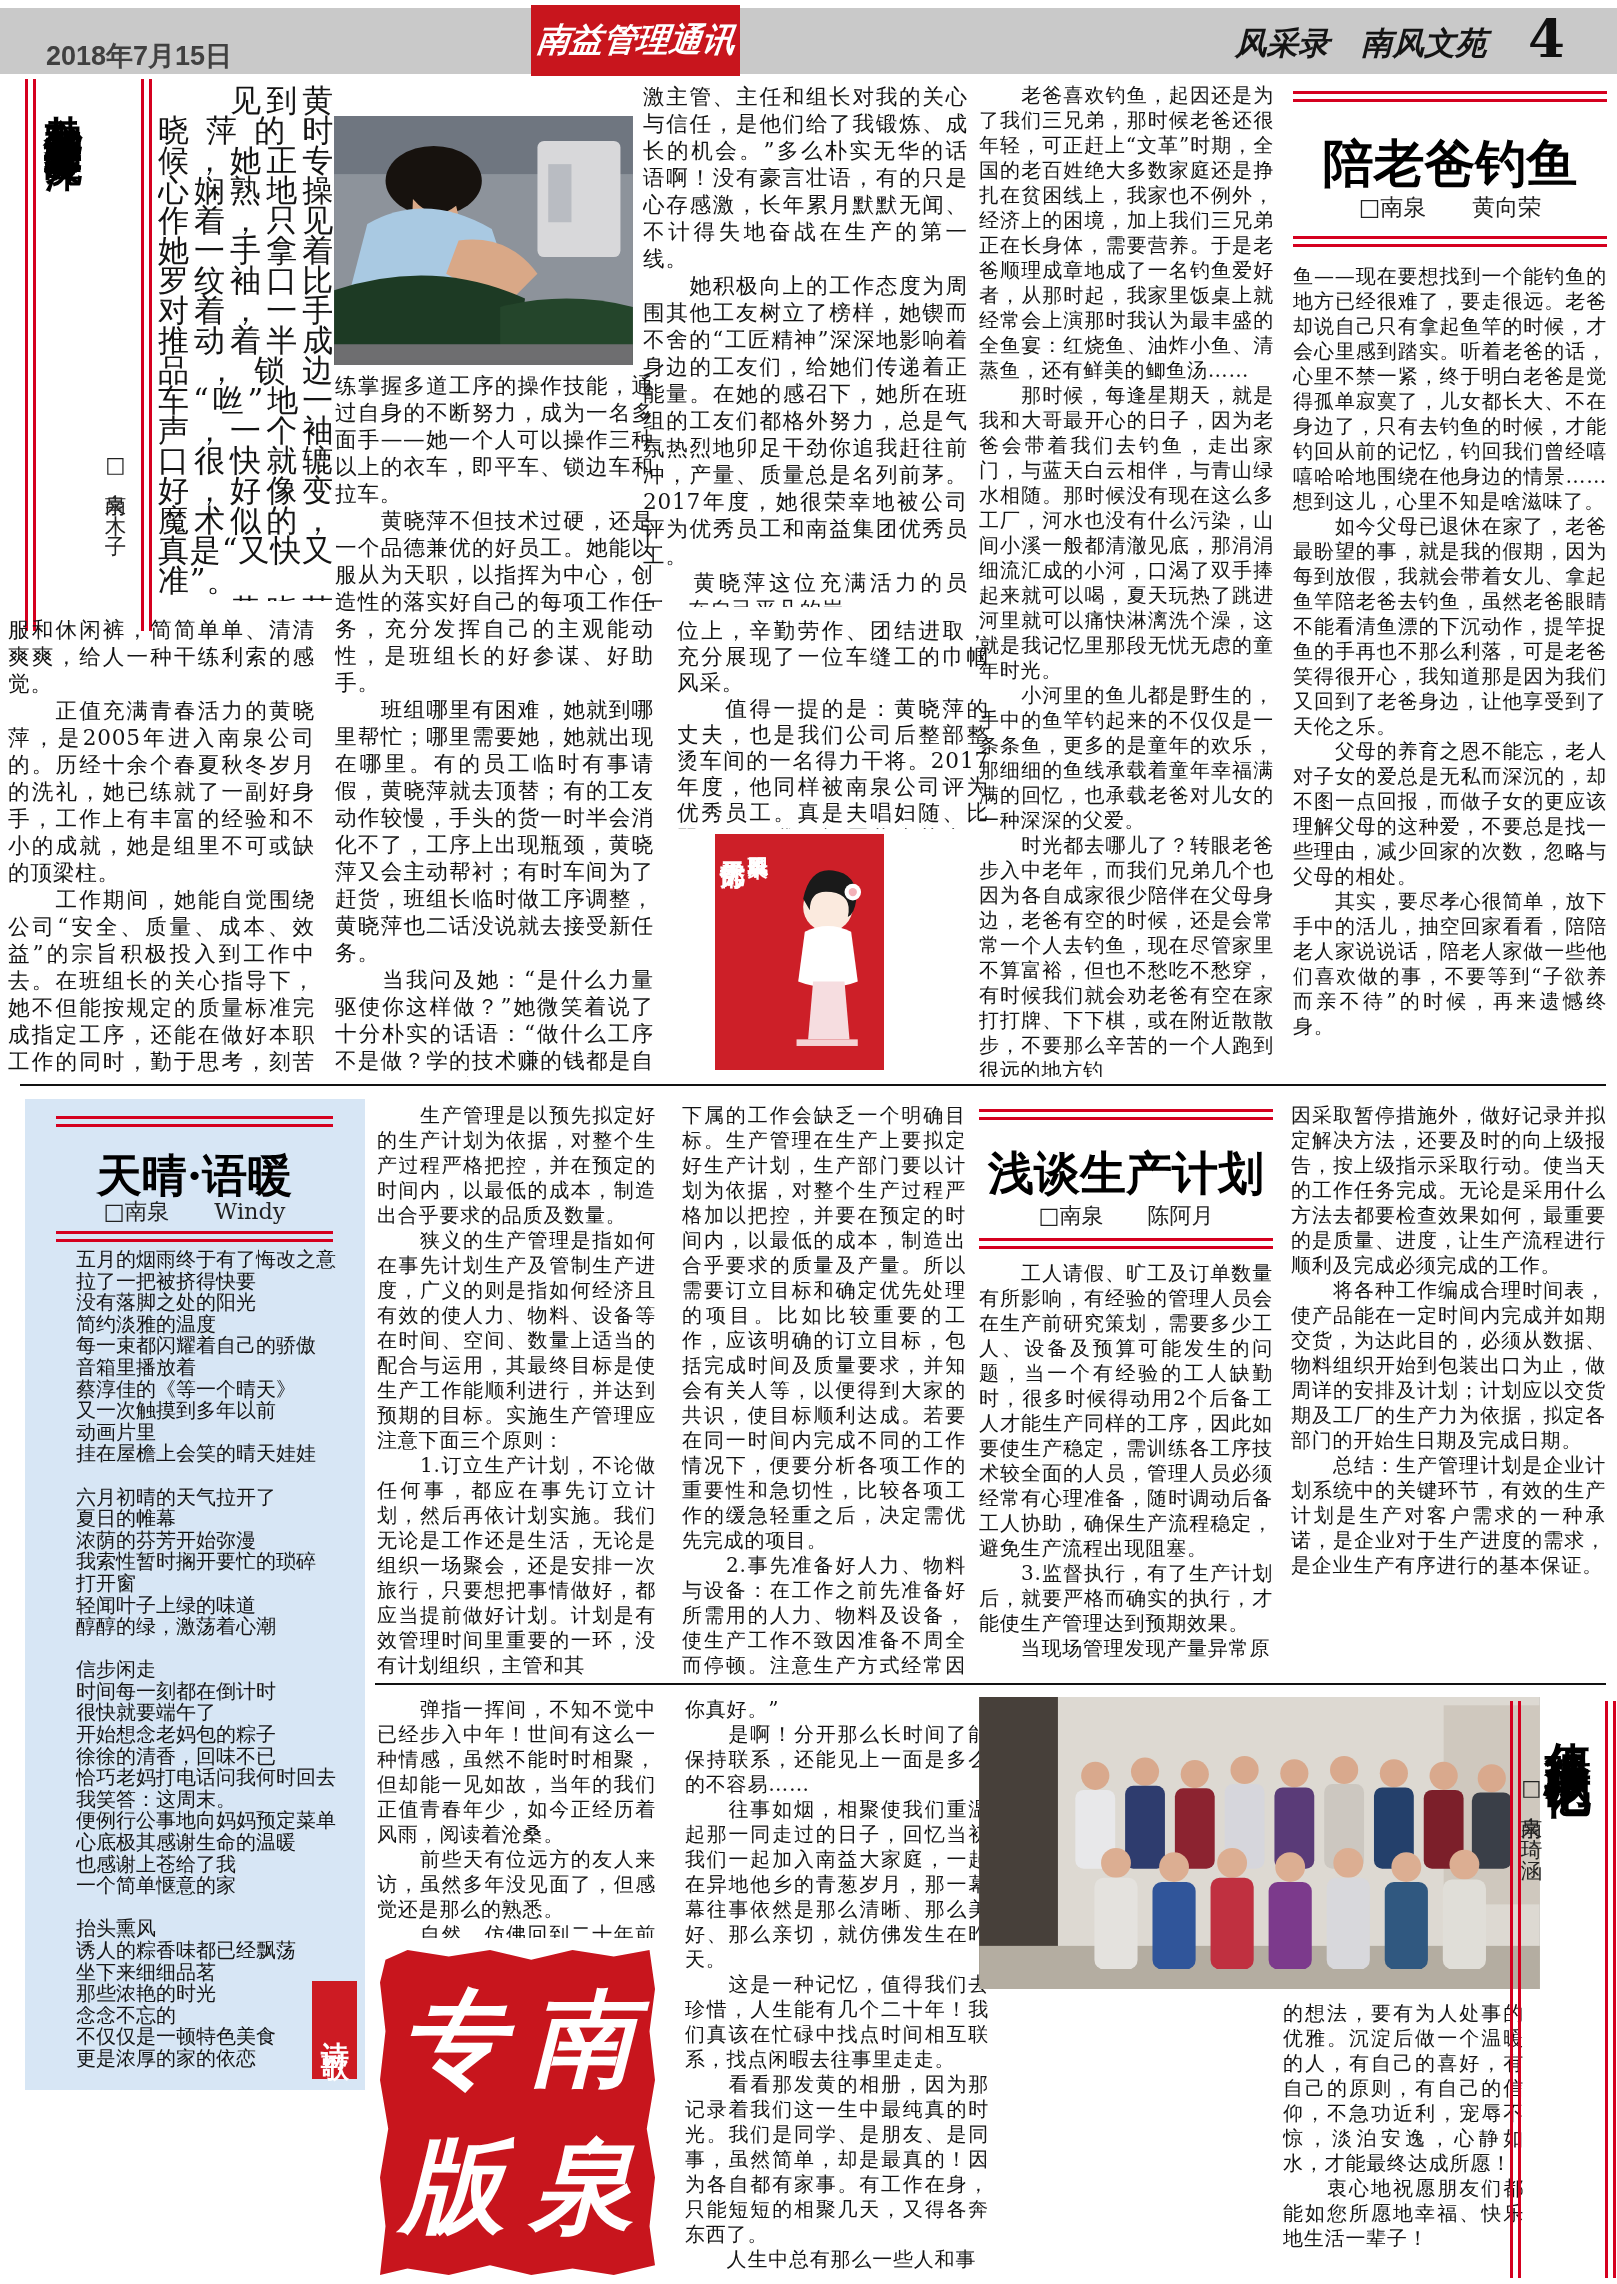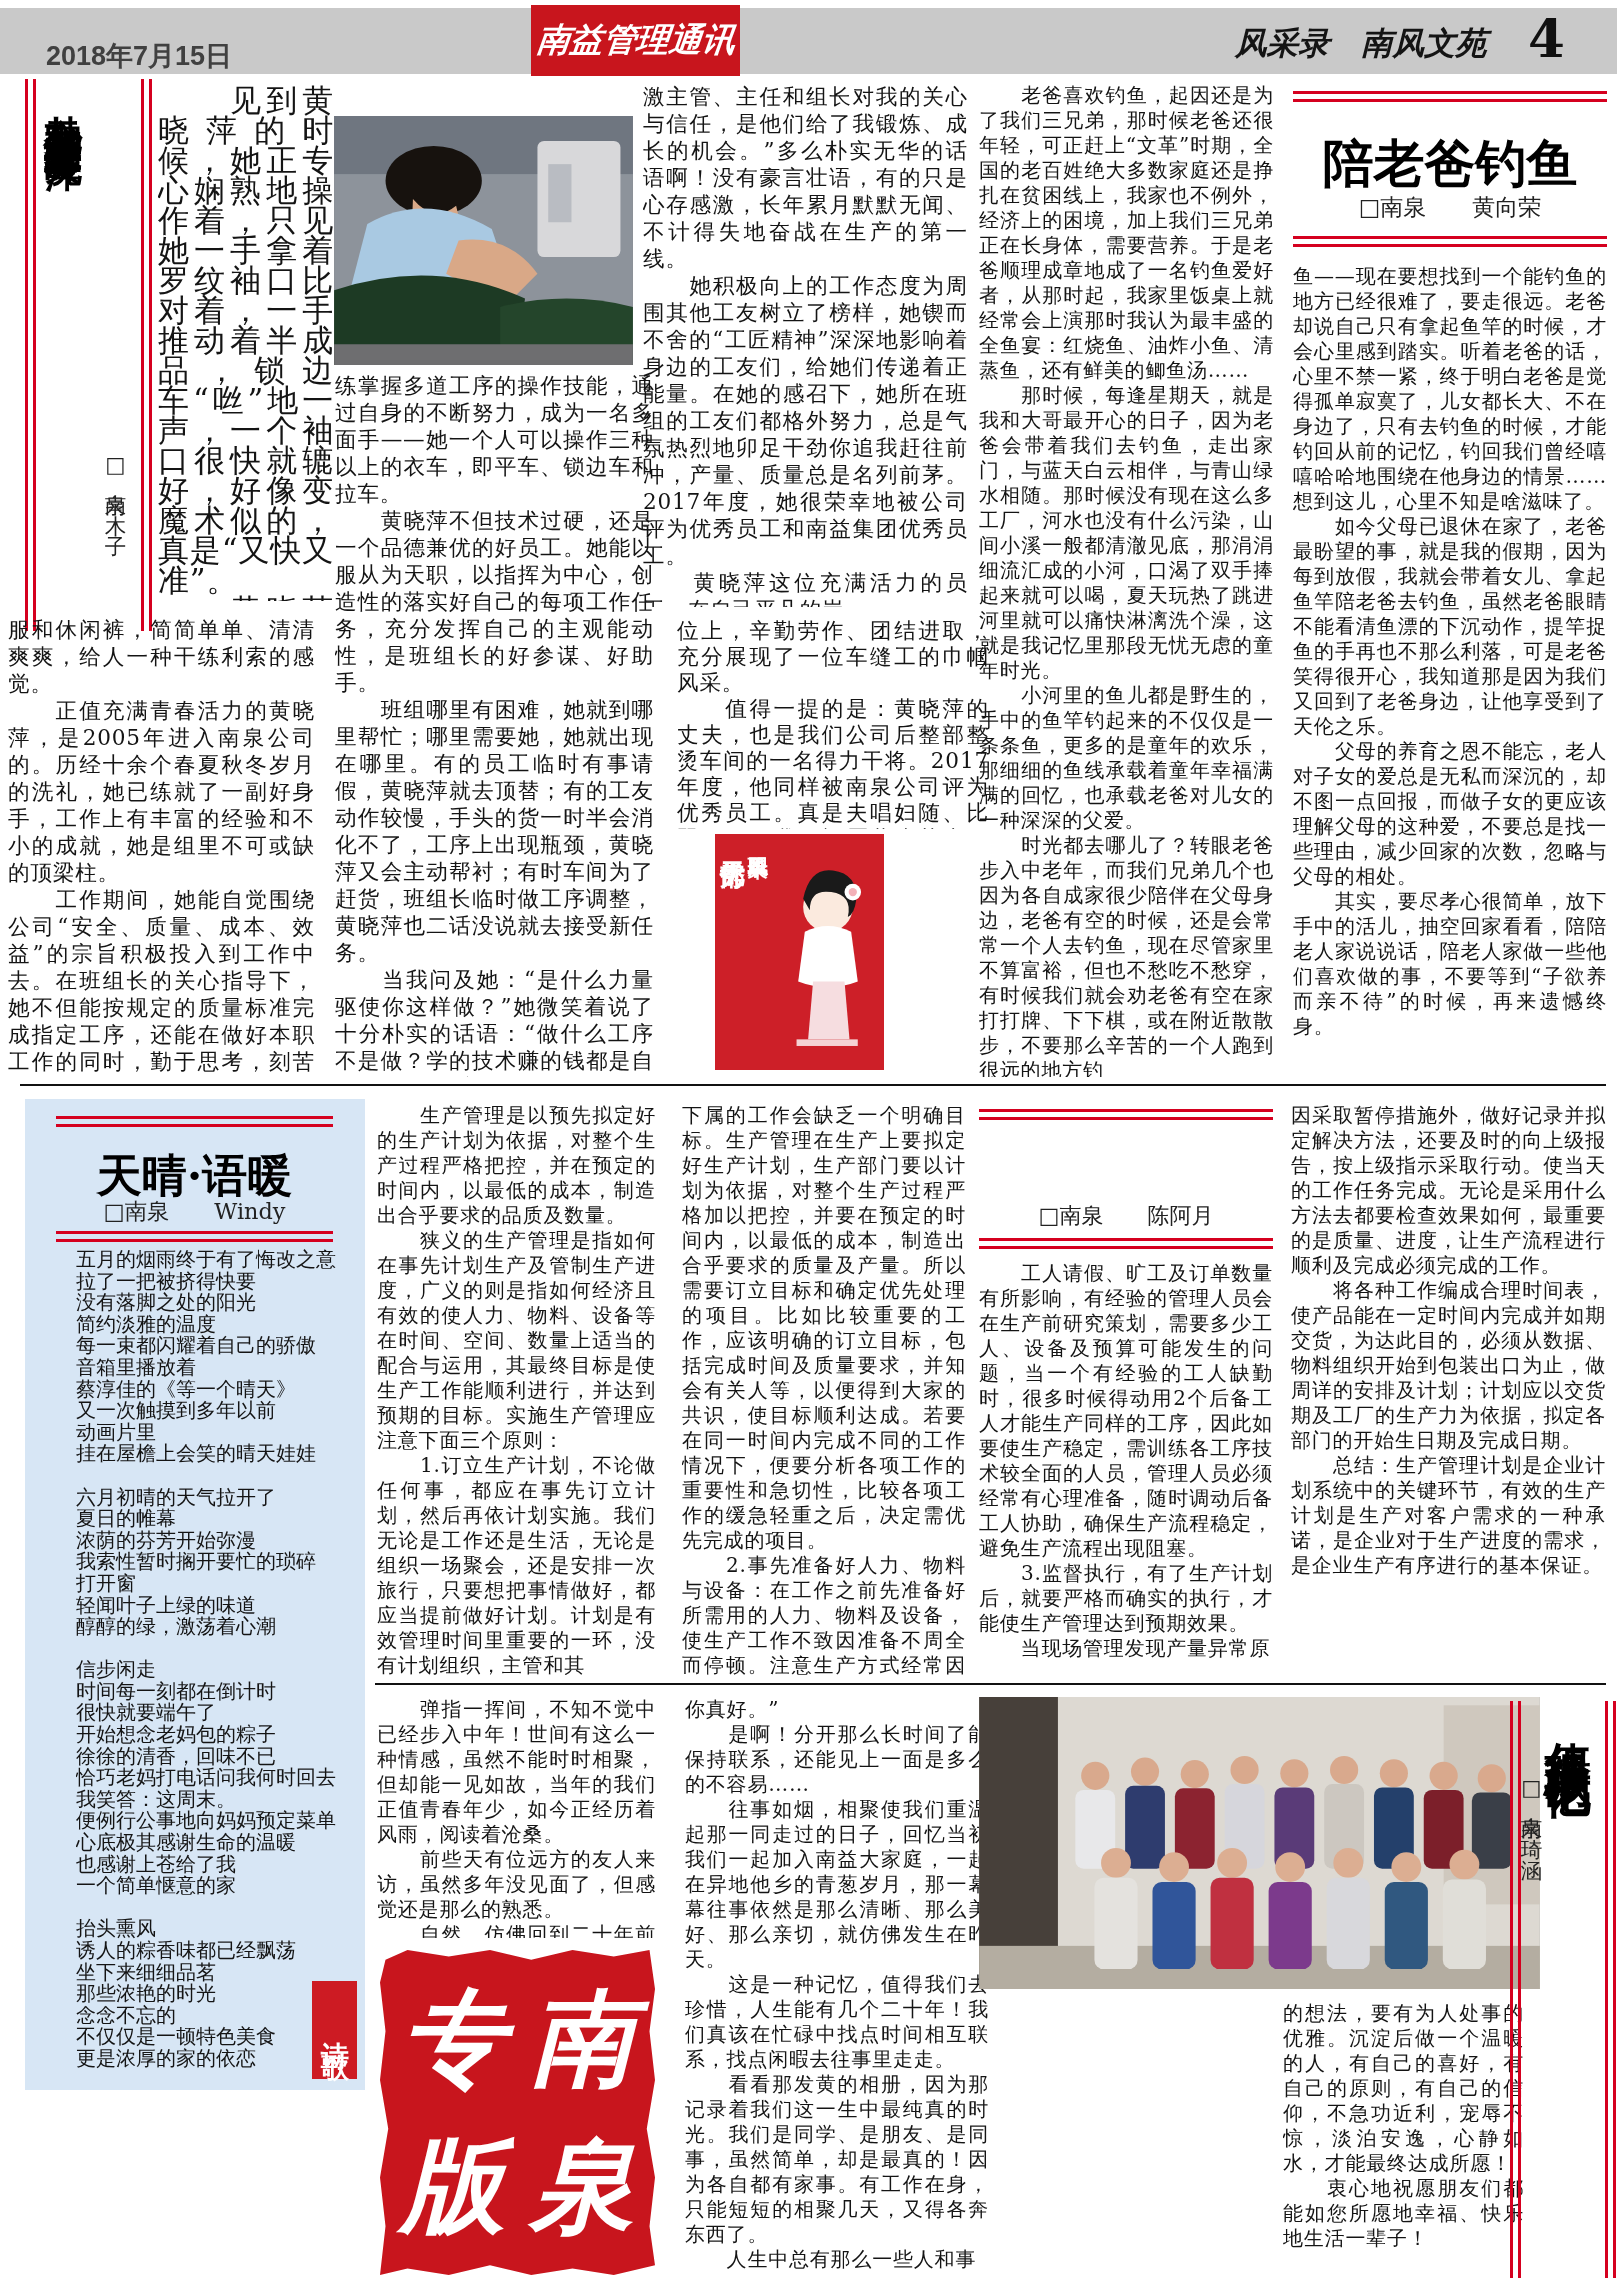--- a/index.html
+++ b/index.html
@@ -185,20 +185,21 @@
 更是浓厚的家的依恋</div>
   <div class="poetrylabel">诗歌</div>
 
   <div class="col" style="left:377px;top:1103px;width:279px;height:572px;">　　生产管理是以预先拟定好的生产计划为依据，对整个生产过程严格把控，并在预定的时间内，以最低的成本，制造出合乎要求的品质及数量。
 　　狭义的生产管理是指如何在事先计划生产及管制生产进度，广义的则是指如何经济且有效的使人力、物料、设备等在时间、空间、数量上适当的配合与运用，其最终目标是使生产工作能顺利进行，并达到预期的目标。实施生产管理应注意下面三个原则：
 　　1.订立生产计划，不论做任何事，都应在事先订立计划，然后再依计划实施。我们无论是工作还是生活，无论是组织一场聚会，还是安排一次旅行，只要想把事情做好，都应当提前做好计划。计划是有效管理时间里重要的一环，没有计划组织，主管和其</div>
   <div class="col" style="left:682px;top:1103px;width:284px;height:572px;">下属的工作会缺乏一个明确目标。生产管理在生产上要拟定好生产计划，生产部门要以计划为依据，对整个生产过程严格加以把控，并要在预定的时间内，以最低的成本，制造出合乎要求的质量及产量。所以需要订立目标和确定优先处理的项目。比如比较重要的工作，应该明确的订立目标，包括完成时间及质量要求，并知会有关人等，以便得到大家的共识，使目标顺利达成。若要在同一时间内完成不同的工作情况下，便要分析各项工作的重要性和急切性，比较各项工作的缓急轻重之后，决定需优先完成的项目。
 　　2.事先准备好人力、物料与设备：在工作之前先准备好所需用的人力、物料及设备，使生产工作不致因准备不周全而停顿。注意生产方式经常因款式变化，</div>
 
   <div class="hrule" style="left:979px;top:1109px;width:294px;"></div>
+  <div class="htitle" style="left:979px;top:1127px;width:294px;font-size:46px;">浅谈生产计划</div>
   <div class="hbyline" style="left:979px;top:1201px;width:294px;font-size:22px;">□南泉　　陈阿月</div>
   <div class="hrule" style="left:979px;top:1238px;width:294px;"></div>
 
   <div class="col" style="left:979px;top:1261px;width:294px;height:415px;">　　工人请假、旷工及订单数量有所影响，有经验的管理人员会在生产前研究策划，需要多少工人、设备及预算可能发生的问题，当一个有经验的工人缺勤时，很多时候得动用2个后备工人才能生产同样的工序，因此如要使生产稳定，需训练各工序技术较全面的人员，管理人员必须经常有心理准备，随时调动后备工人协助，确保生产流程稳定，避免生产流程出现阻塞。
 　　3.监督执行，有了生产计划后，就要严格而确实的执行，才能使生产管理达到预期效果。
 　　当现场管理发现产量异常原</div>
   <div class="col" style="left:1291px;top:1103px;width:315px;height:572px;">因采取暂停措施外，做好记录并拟定解决方法，还要及时的向上级报告，按上级指示采取行动。使当天的工作任务完成。无论是采用什么方法去都要检查效果如何，最重要的是质量、进度，让生产流程进行顺利及完成必须完成的工作。
 　　将各种工作编成合理时间表，使产品能在一定时间内完成并如期交货，为达此目的，必须从数据、物料组织开始到包装出口为止，做周详的安排及计划；计划应以交货期及工厂的生产力为依据，拟定各部门的开始生日期及完成日期。
 　　总结：生产管理计划是企业计划系统中的关键环节，有效的生产计划是生产对客户需求的一种承诺，是企业对于生产进度的需求，是企业生产有序进行的基本保证。</div>
 

